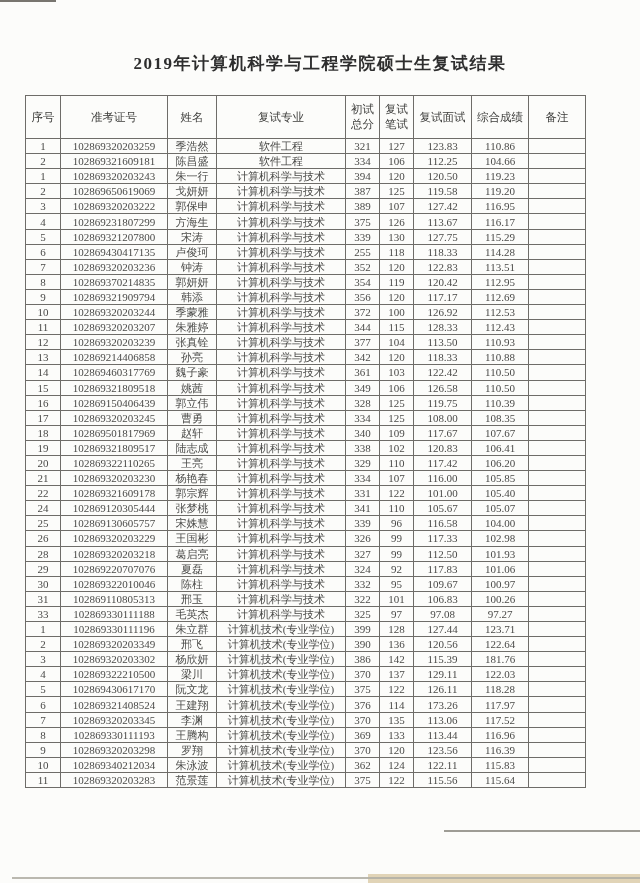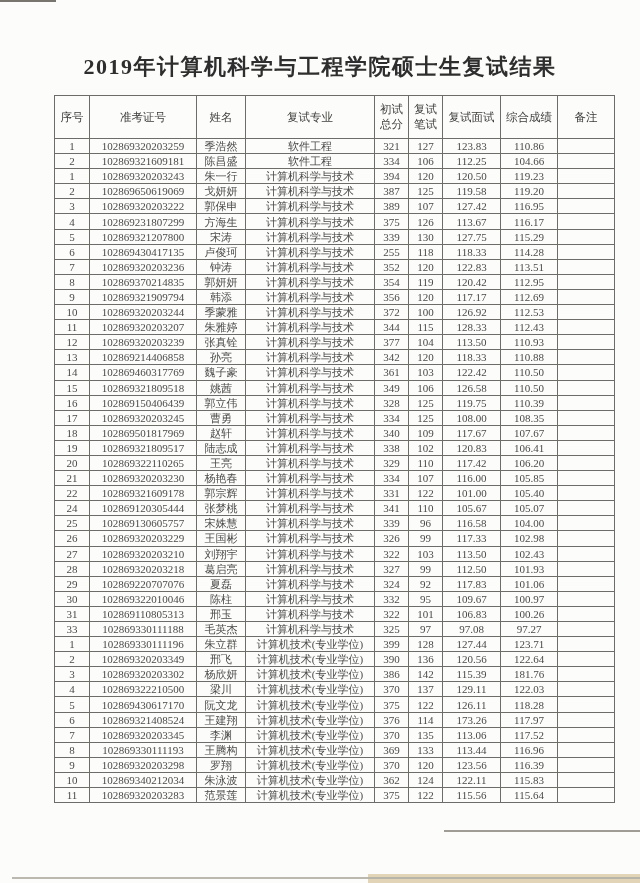--- a/index.html
+++ b/index.html
@@ -10,34 +10,33 @@
     background: #fcfcfa;
     font-family: "Liberation Serif", "DejaVu Serif", serif;
     overflow: hidden;
   }
   .doc-title {
     position: absolute;
     top: 52px;
     left: 0;
     width: 100%;
     text-align: center;
-    font-size: 22px;
+    font-size: 17px;
     font-weight: bold;
     color: #2e2e2e;
     letter-spacing: 1.5px;
     margin: 0;
   }
   table.results {
     position: absolute;
     left: 25px;
     top: 95px;
     width: 560px;
     border-collapse: collapse;
     table-layout: fixed;
-    margin-left: 29px;
   }
   table.results th, table.results td {
     border: 1px solid #6e6c68;
     padding: 0;
     text-align: center;
     vertical-align: middle;
     color: #4a4a48;
     overflow: hidden;
   }
   table.results th {
@@ -402,31 +401,20 @@
           <td>102869320203229</td>
           <td>王国彬</td>
           <td>计算机科学与技术</td>
           <td>326</td>
           <td>99</td>
           <td>117.33</td>
           <td>102.98</td>
           <td></td>
         </tr>
         <tr>
-          <td>27</td>
-          <td>102869320203210</td>
-          <td>刘翔宇</td>
-          <td>计算机科学与技术</td>
-          <td>322</td>
-          <td>103</td>
-          <td>113.50</td>
-          <td>102.43</td>
-          <td></td>
-        </tr>
-        <tr>
           <td>28</td>
           <td>102869320203218</td>
           <td>葛启亮</td>
           <td>计算机科学与技术</td>
           <td>327</td>
           <td>99</td>
           <td>112.50</td>
           <td>101.93</td>
           <td></td>
         </tr>

